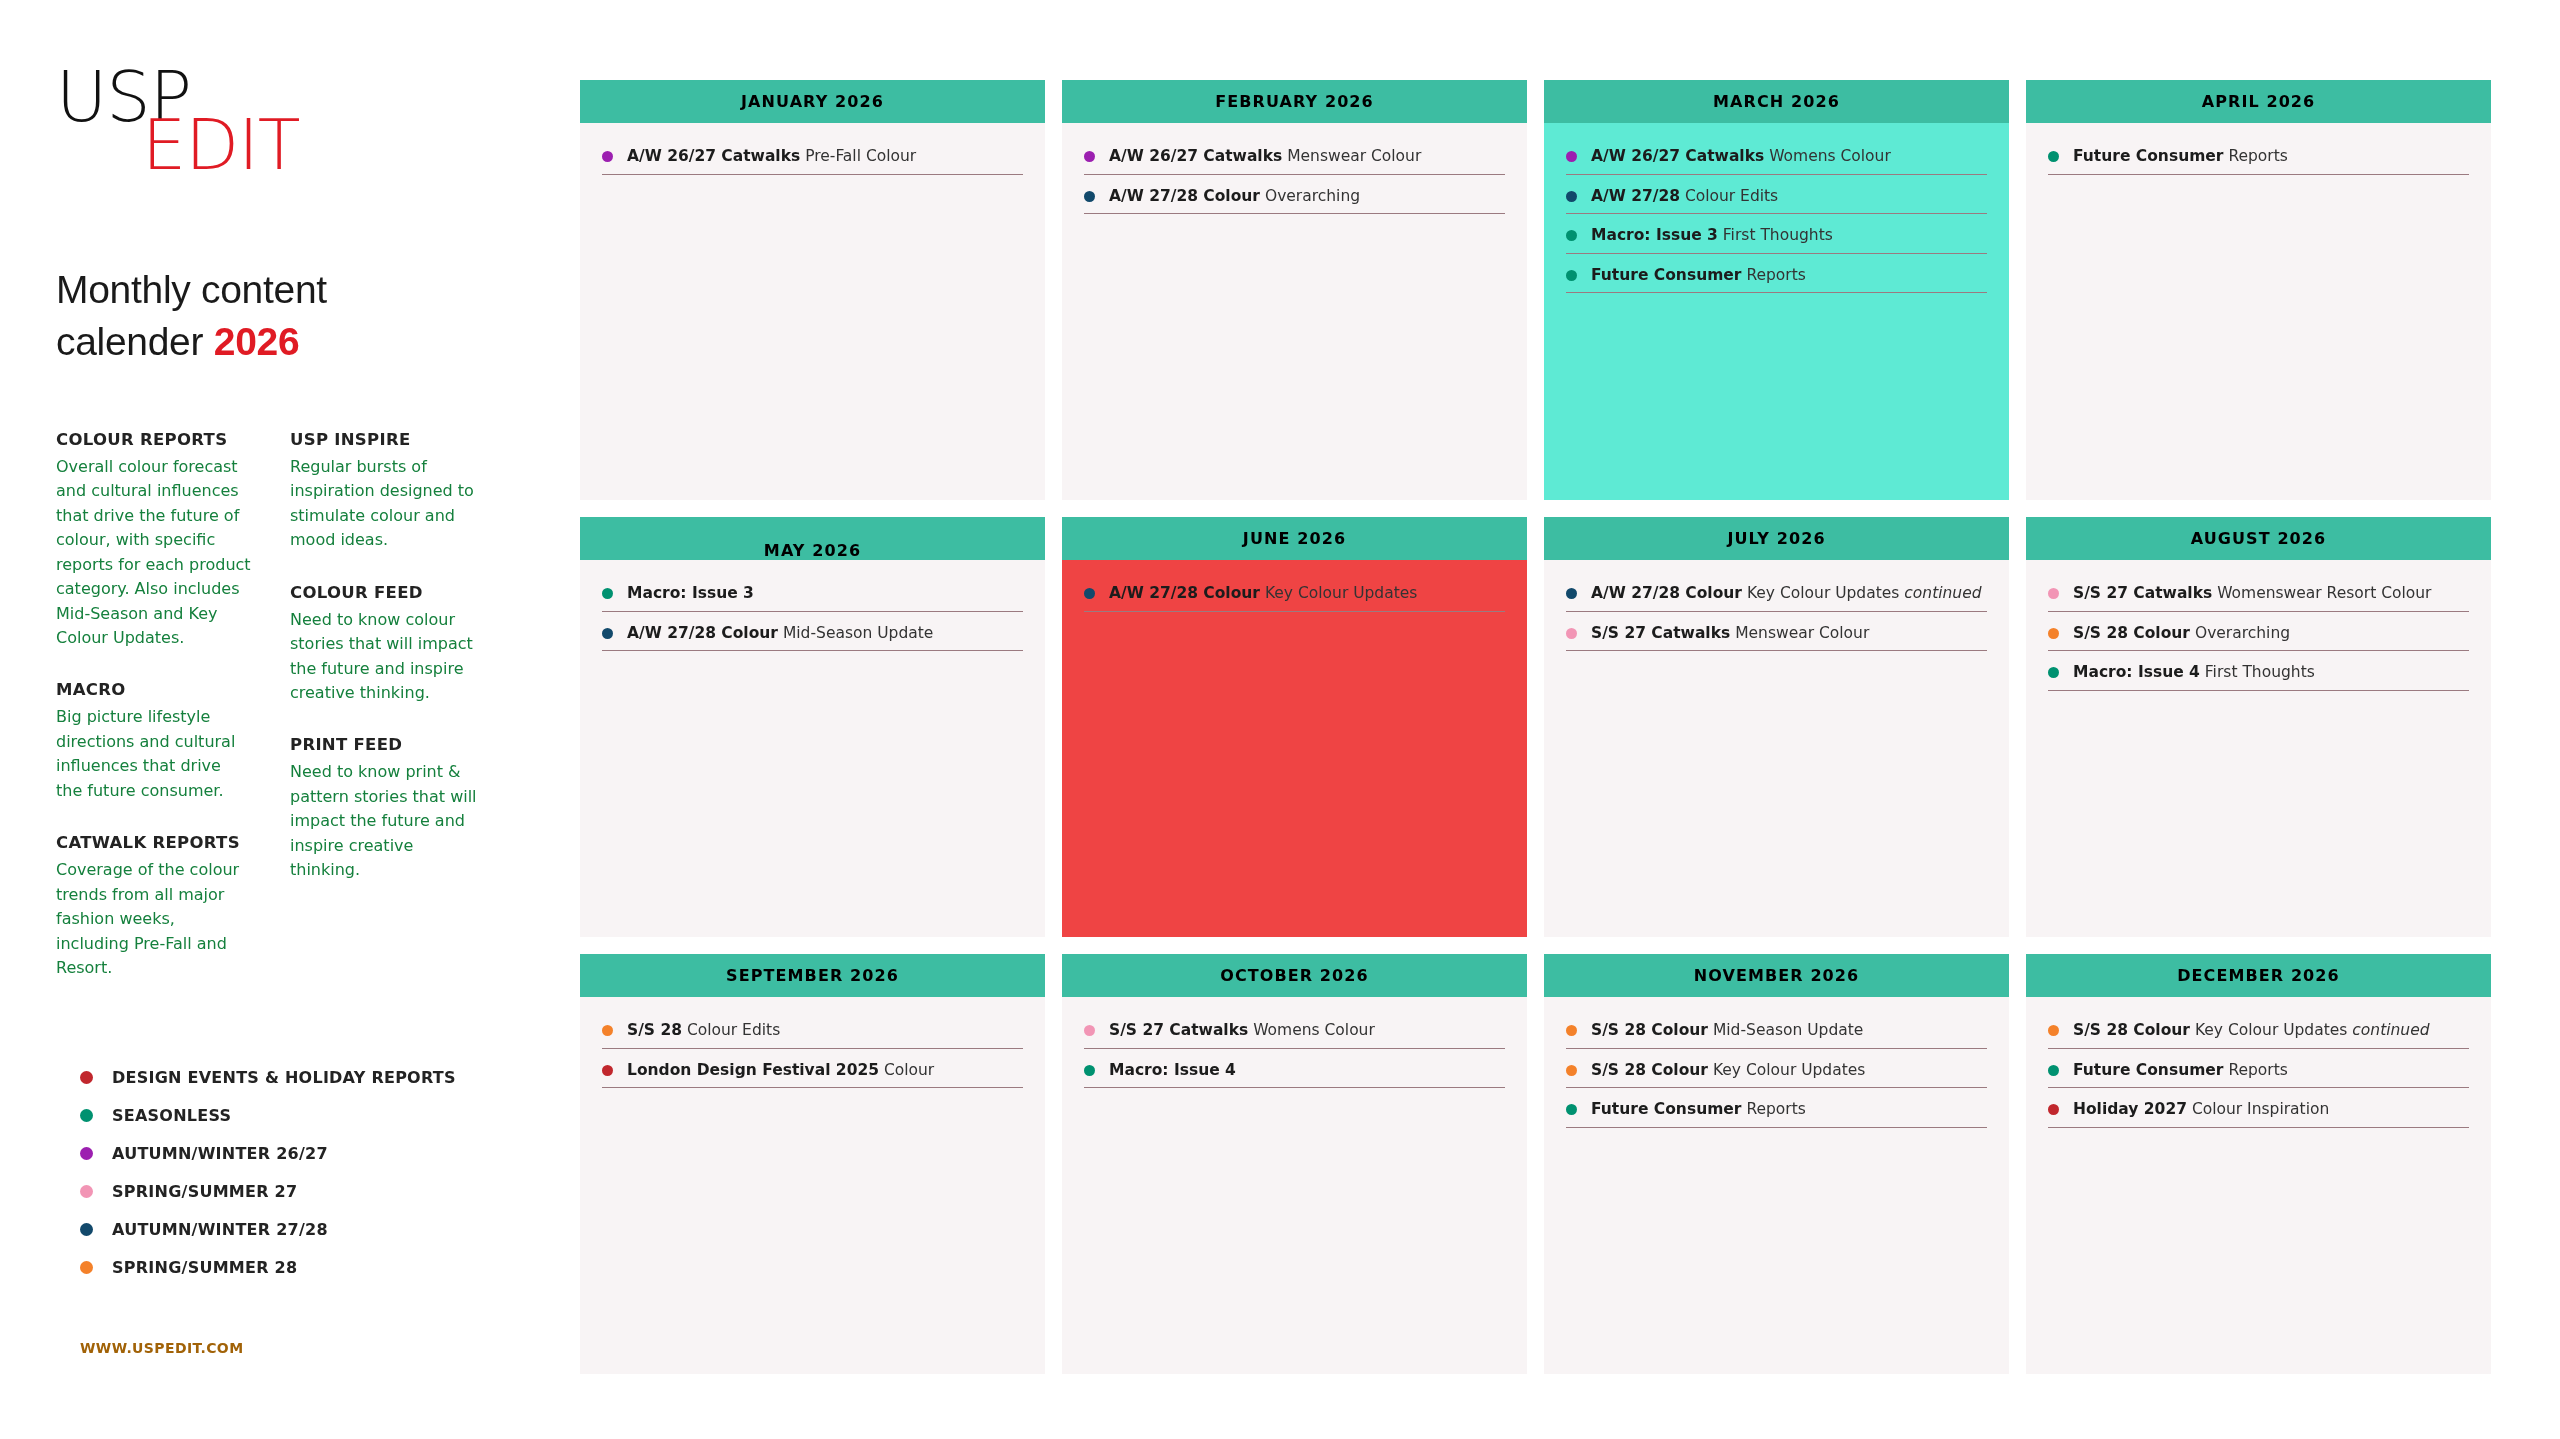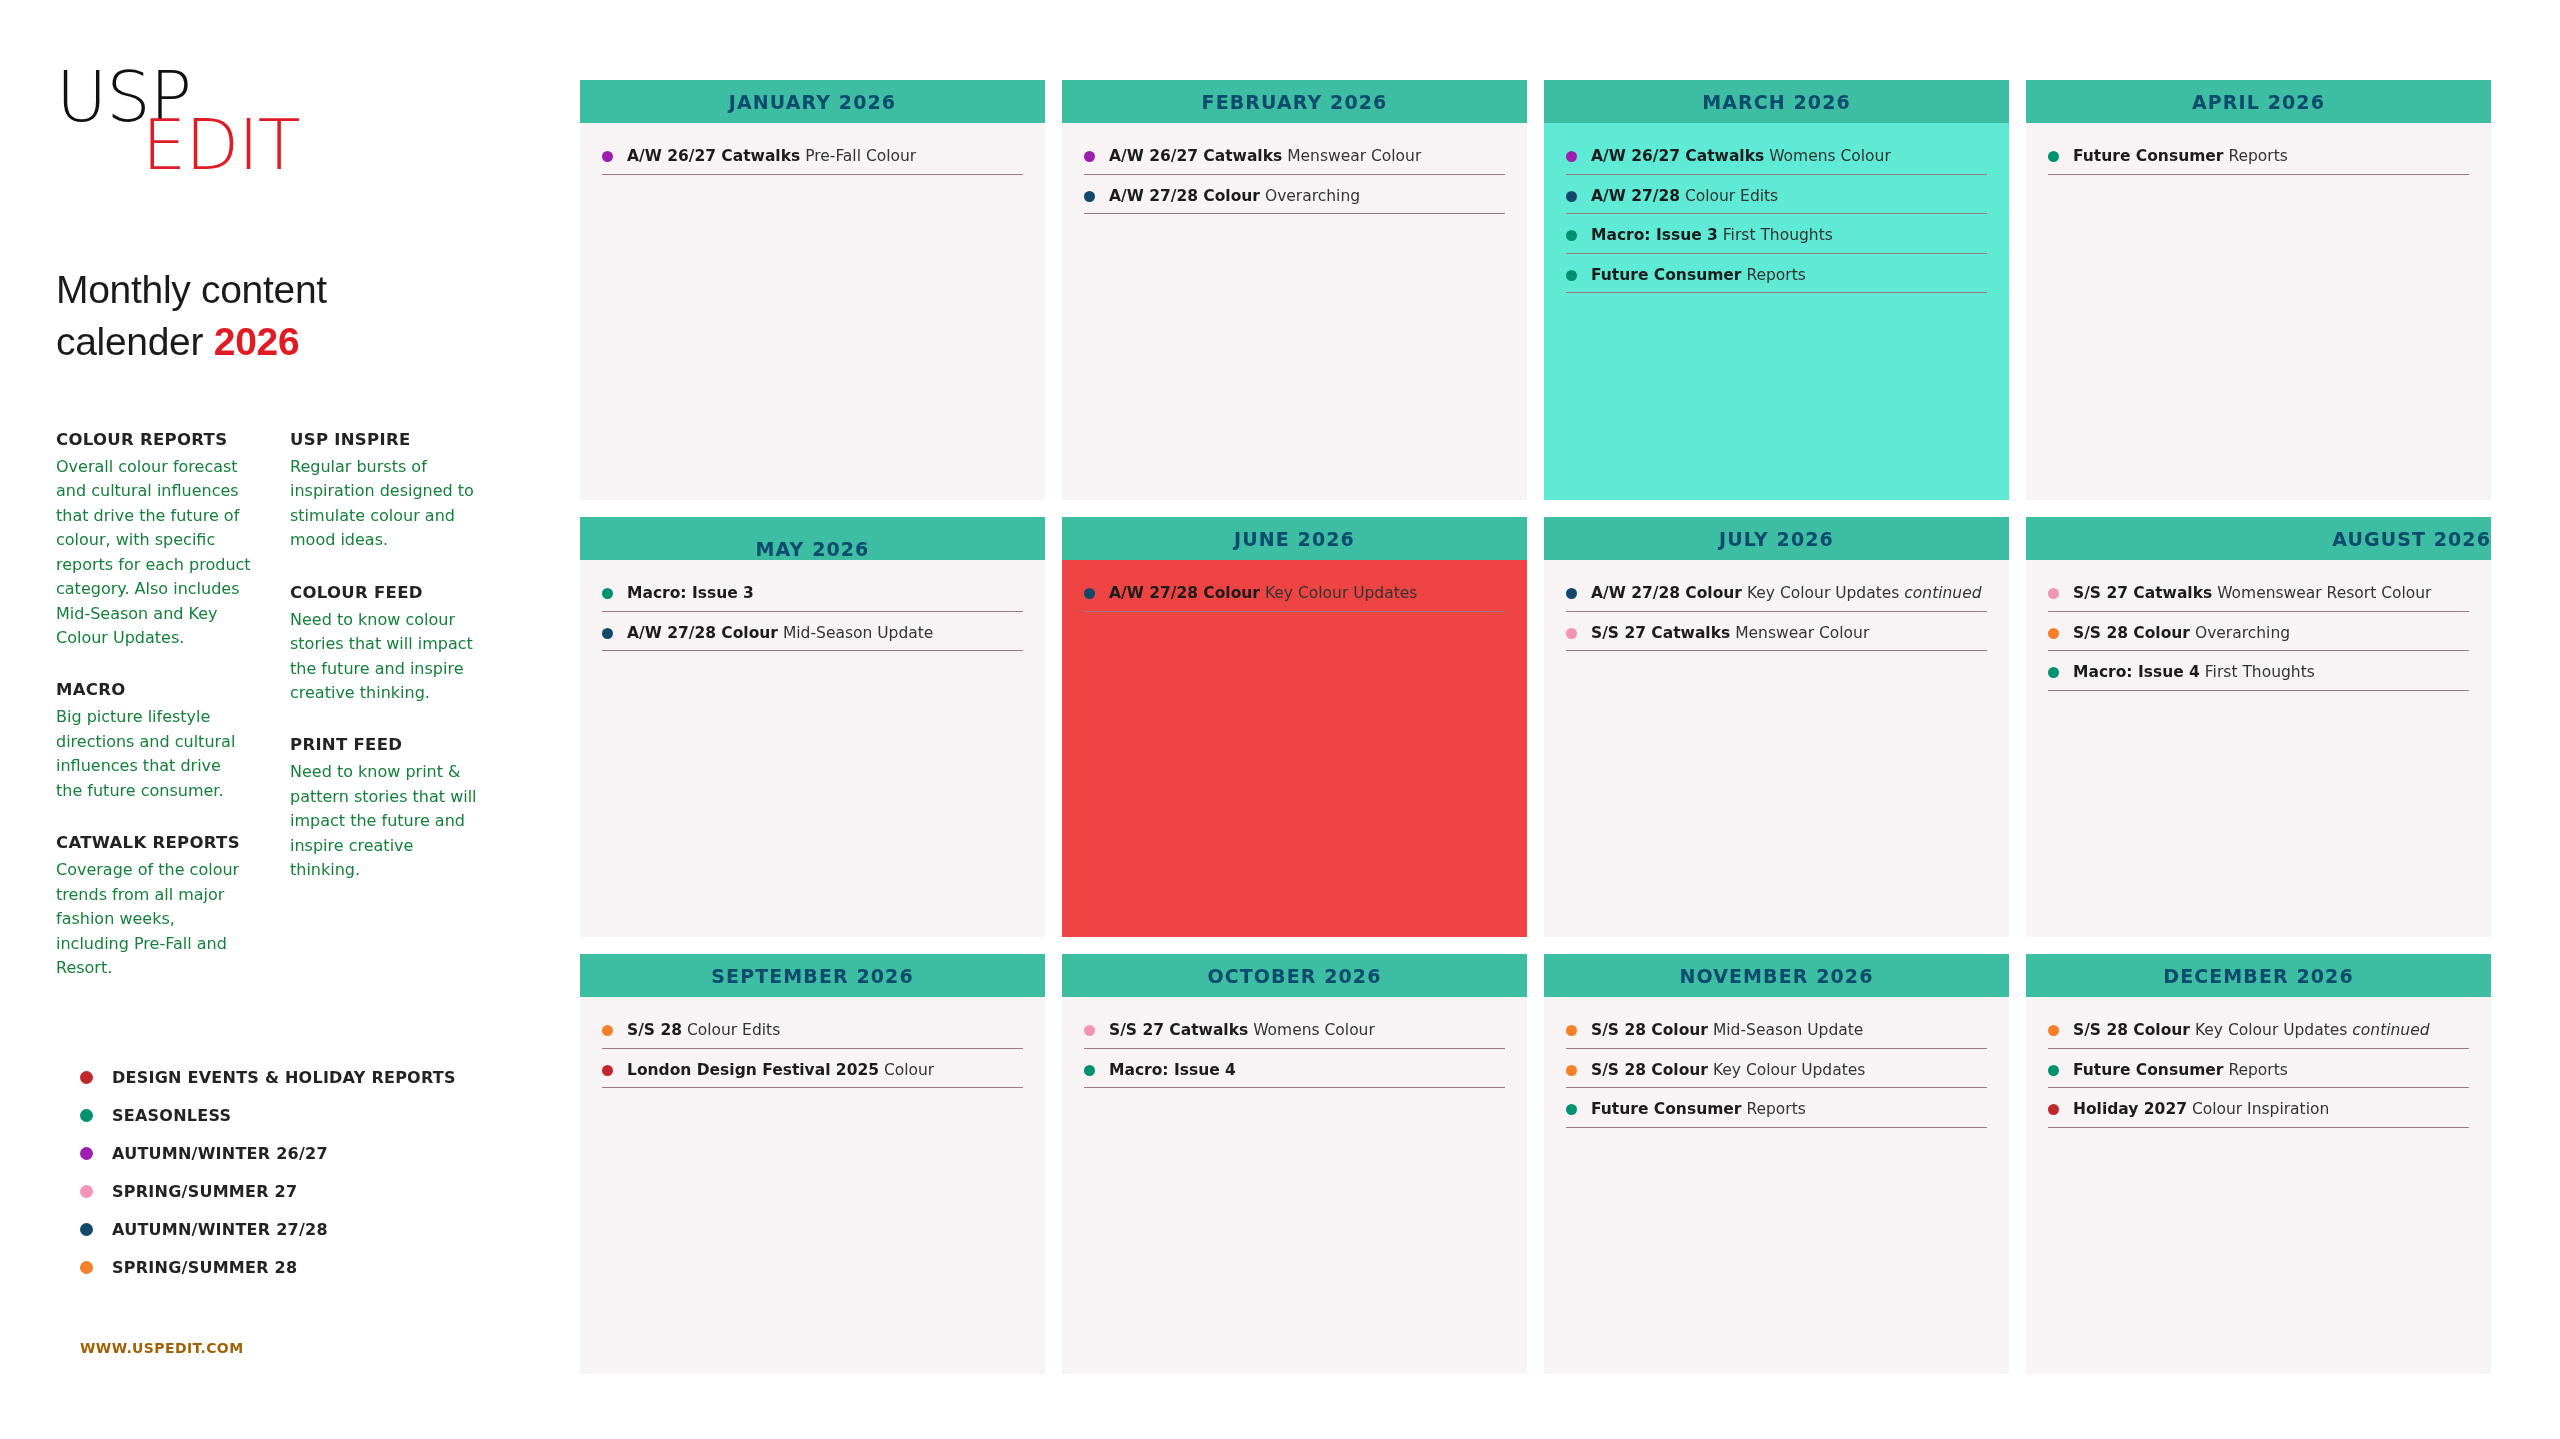--- a/index.html
+++ b/index.html
@@ -163,24 +163,24 @@
 
   .month-header {
     height: 43px;
     background: #3dbda2;
     display: flex;
     align-items: center;
     justify-content: center;
   }
   .month-header-text {
     font-family: "DejaVu Sans", sans-serif;
-    font-size: 19px;
+    font-size: 16px;
     font-weight: 700;
     letter-spacing: 1.1px;
-    color: #0c4a6e;
+    color: #000000;
     text-transform: uppercase;
   }
 
   .month-body {
     flex: 1;
     background: #f8f4f5;
     padding: 24px 22px 0 22px;
   }
 
   .entry {
@@ -387,21 +387,21 @@
             <span class="entry-dot" style="background: rgb(18, 73, 107);"></span>
             <span class="entry-text"><b>A/W 27/28 Colour</b><span> Key Colour Updates </span><i>continued</i></span>
           </div>
           <div class="entry">
             <span class="entry-dot" style="background: rgb(242, 149, 181);"></span>
             <span class="entry-text"><b>S/S 27 Catwalks</b><span> Menswear Colour</span></span>
           </div>
         </div>
       </div>
       <div class="month-card">
-        <div class="month-header" style="background: rgb(61, 189, 162); justify-content: flex-end;">
+        <div class="month-header" style="background: rgb(61, 189, 162);">
           <span class="month-header-text">AUGUST 2026</span>
         </div>
         <div class="month-body" style="background: rgb(248, 244, 245);">
           <div class="entry">
             <span class="entry-dot" style="background: rgb(242, 149, 181);"></span>
             <span class="entry-text"><b>S/S 27 Catwalks</b><span> Womenswear Resort Colour</span></span>
           </div>
           <div class="entry">
             <span class="entry-dot" style="background: rgb(244, 129, 42);"></span>
             <span class="entry-text"><b>S/S 28 Colour</b><span> Overarching</span></span>

